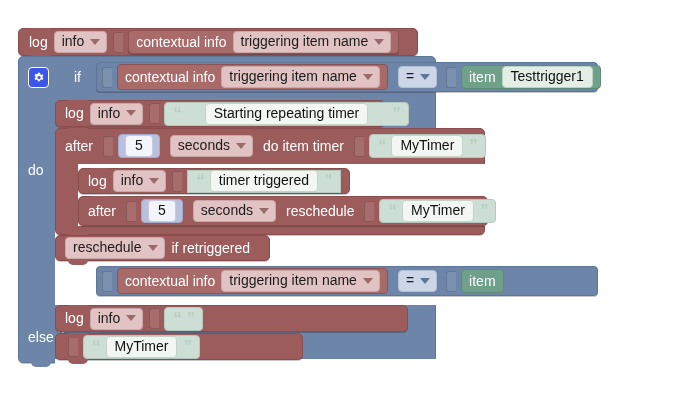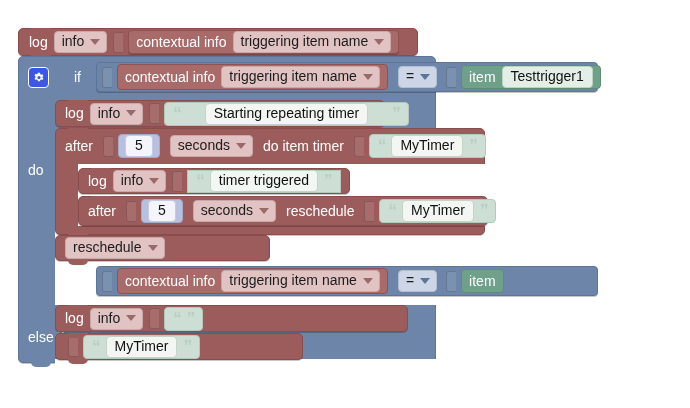--- a/index.html
+++ b/index.html
@@ -234,20 +234,21 @@
       </span>
     </div>
   </div>
 
   <div class="blk stmt c-timer" style="left:55px;top:235px;width:215px;height:26px;">
     <div class="row" style="height:100%;padding-left:9px;gap:7px;">
       <span class="dd">
         <span>reschedule</span>
         <span class="caret"></span>
       </span>
+      <span class="lbl">if retriggered</span>
     </div>
     <div class="nub" style="background:#9d5c5c;"></div>
   </div>
 
   <div class="blk stmt c-logic" style="left:96px;top:266px;width:502px;height:30px;border-radius:4px;">
     <div class="row" style="height:100%;padding-left:5px;gap:6px;">
       <span class="socket"></span>
       <span style="display:flex;align-items:center;gap:6px;height:24px;padding:0 7px;border-radius:4px;background:#a96a6a;border:1px solid #8f5252;">
         <span class="lbl">contextual info</span>
         <span class="dd">

